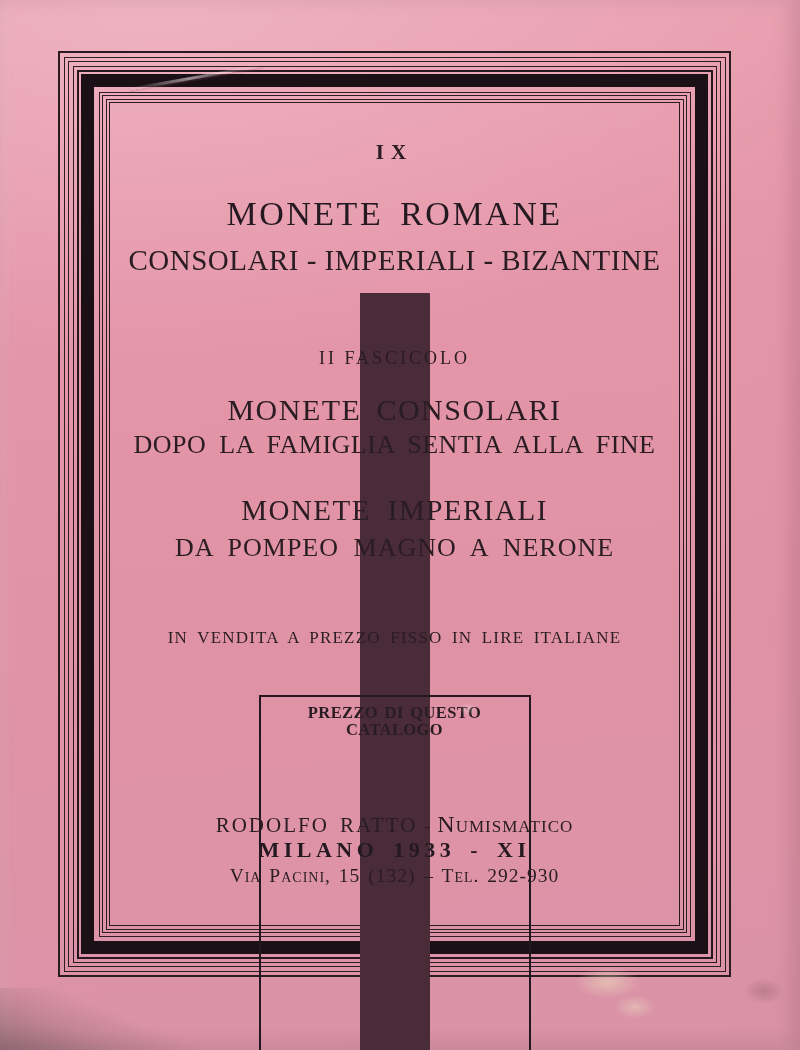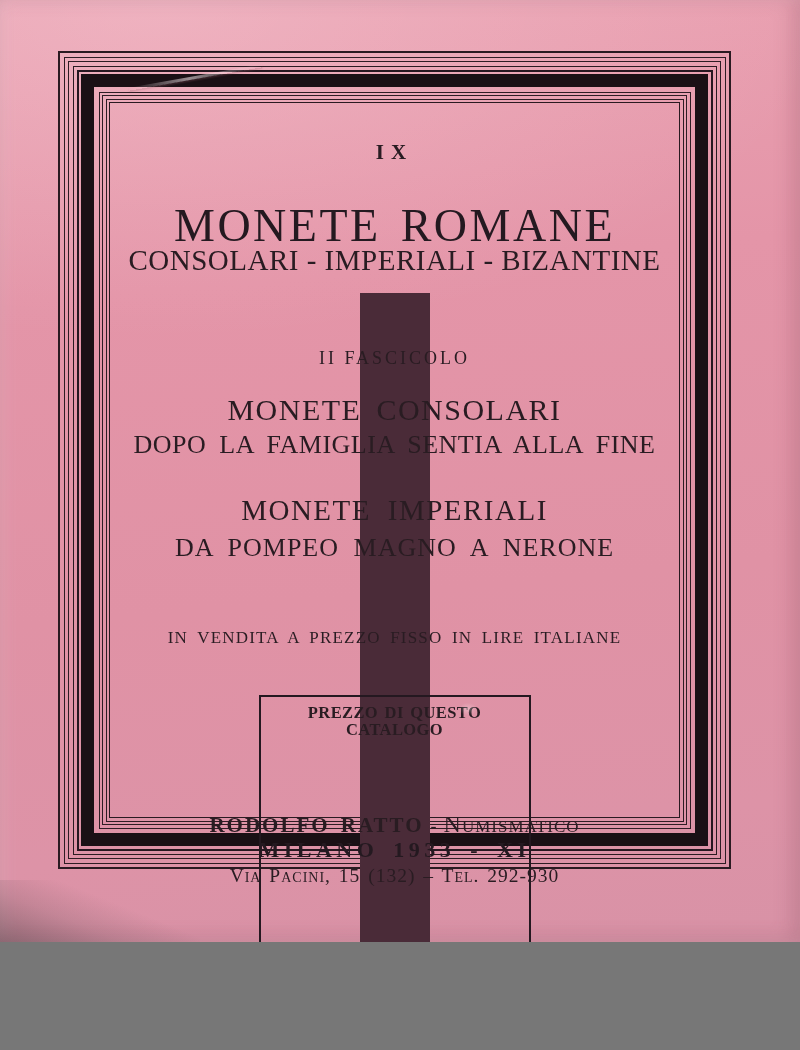--- a/index.html
+++ b/index.html
@@ -1,19 +1,19 @@
 <!DOCTYPE html>
 <html><head>
 <meta charset="utf-8">
 <style>
   html,body{margin:0;padding:0;}
   body{background:#777;}
   .page{
     position:relative;
-    width:800px;height:942px;
+    width:800px;height:1050px;
     margin:0 auto;
     overflow:hidden;
     font-family:"Liberation Serif","DejaVu Serif",serif;
     color:#291c22;
     background:
       radial-gradient(140% 60% at 20% 0%, rgba(255,230,236,.25), rgba(255,230,236,0) 60%),
       linear-gradient(175deg,#eaa2b2 0%, #e495a8 30%, #e092a5 62%, #dd93a7 86%, #d892a6 100%);
     box-shadow: inset -10px 0 18px rgba(120,70,80,.16), inset 0 -8px 16px rgba(140,85,95,.12), inset 6px 0 14px rgba(255,235,240,.18);
   }
 
@@ -28,21 +28,21 @@
   .f6{border:13px solid #1a1015;padding:4.5px;}
   .f7{border:1.5px solid #2e1d24;padding:2.5px;}
   .f8{border:1.5px solid #2e1d24;padding:2.5px;}
   .f9{border:1.5px solid #2e1d24;padding:2.5px;}
   .f10{border:1.5px solid #2a1a21;padding:0;}
   .content{position:relative;height:100%;}
 
   
   .tl{position:absolute;left:0;right:0;text-align:center;line-height:1;white-space:nowrap;}
   .ix       {top:39px; font-size:21px;font-weight:700;letter-spacing:7px;}
-  .title    {top:100px; font-size:46px;letter-spacing:2.5px;word-spacing:6px;color:#241920;}
+  .title    {top:94px; font-size:34px;letter-spacing:2.5px;word-spacing:6px;color:#241920;}
   .subtitle {top:143px;font-size:29px;letter-spacing:.5px;word-spacing:0;}
   .fascicolo{top:246px;font-size:18px;letter-spacing:3px;}
   .s1t      {top:292px;font-size:30px;letter-spacing:1.5px;word-spacing:6px;}
   .s1s      {top:329px;font-size:26px;letter-spacing:.5px;word-spacing:6px;}
   .s2t      {top:393px;font-size:29px;letter-spacing:1.5px;word-spacing:8px;}
   .s2s      {top:432px;font-size:26px;letter-spacing:1px;word-spacing:7px;}
   .note     {top:526px;font-size:17px;letter-spacing:1.2px;word-spacing:4px;}
 
   .rule{position:absolute;left:50%;width:70px;height:2px;margin-left:-35px;background:#4a2b38;}
   .rule1{top:190px;} .rule2{top:369px;} .rule3{top:474px;}
@@ -50,21 +50,21 @@
   
   .pricebox{
     position:absolute;top:592px;left:50%;width:272px;margin-left:-136px;
     border:2.5px solid #241820;box-sizing:border-box;
     padding:8px 4px 9px;text-align:center;
   }
   .pb1{font-size:16.5px;font-weight:700;letter-spacing:.4px;word-spacing:2px;line-height:1;}
 
   
   .pub {top:709px;font-size:21px;}
-  .pub .pub-name{letter-spacing:2px;word-spacing:4px;font-weight:bold;}
+  .pub .pub-name{letter-spacing:2px;word-spacing:4px;}
   .pub .pub-sep{margin:0 7px;font-size:18px;}
   .pub .pub-role{font-variant:small-caps;font-size:24px;letter-spacing:1px;}
   .city{top:736px;font-size:22px;font-weight:700;letter-spacing:4.5px;word-spacing:5px;color:#241920;}
   .addr{top:763px;font-size:19.5px;font-variant:small-caps;letter-spacing:1px;word-spacing:2px;}
 
   
   .stain{position:absolute;pointer-events:none;}
   .stain-a{left:560px;top:960px;width:95px;height:45px;z-index:3;
     background:radial-gradient(50% 50% at 50% 50%, rgba(238,222,190,.55), rgba(238,222,190,0) 70%);}
   .stain-b{left:605px;top:990px;width:60px;height:34px;z-index:3;

